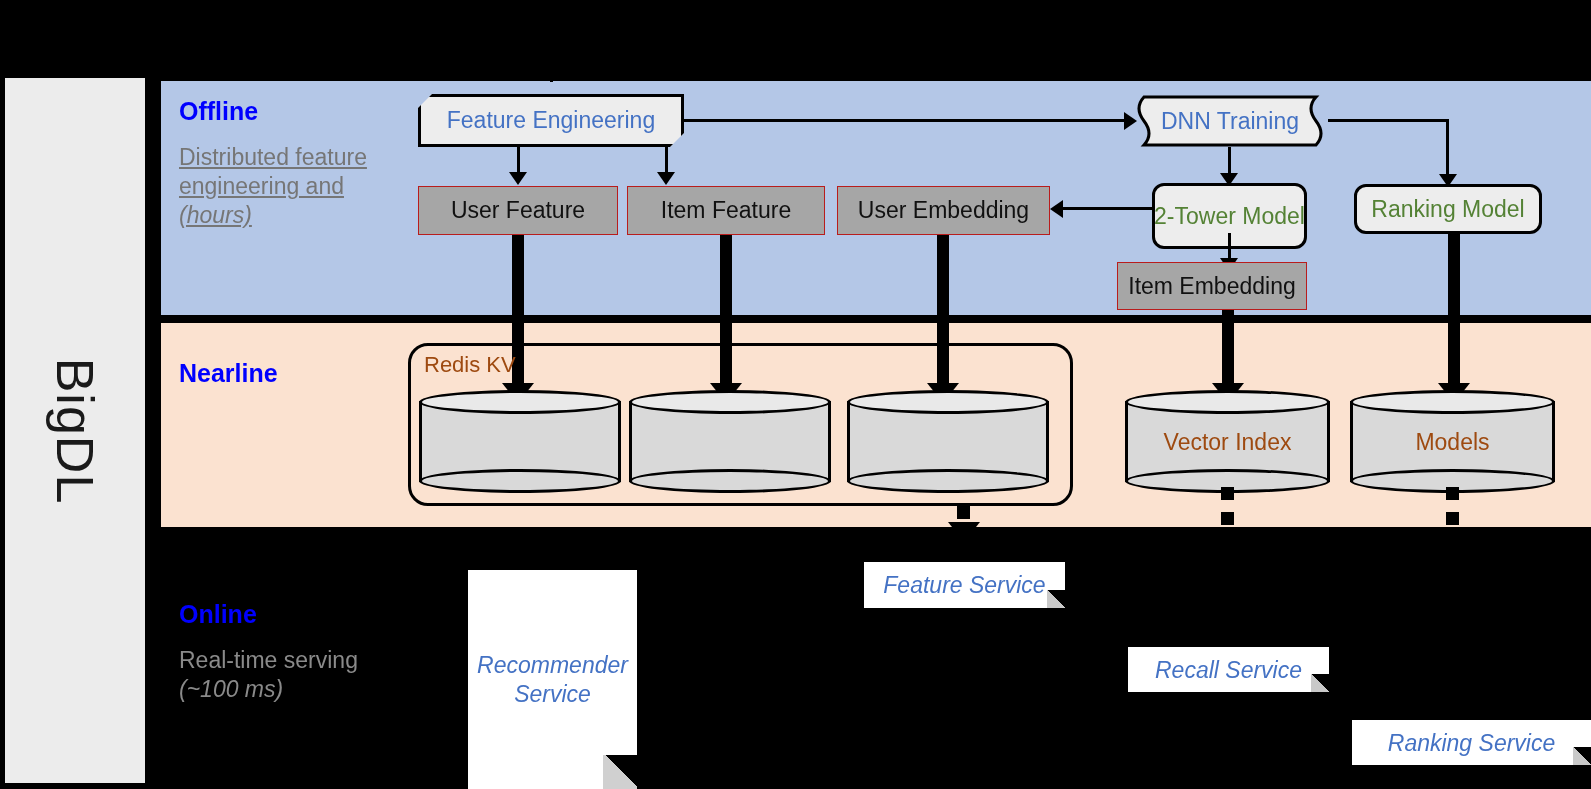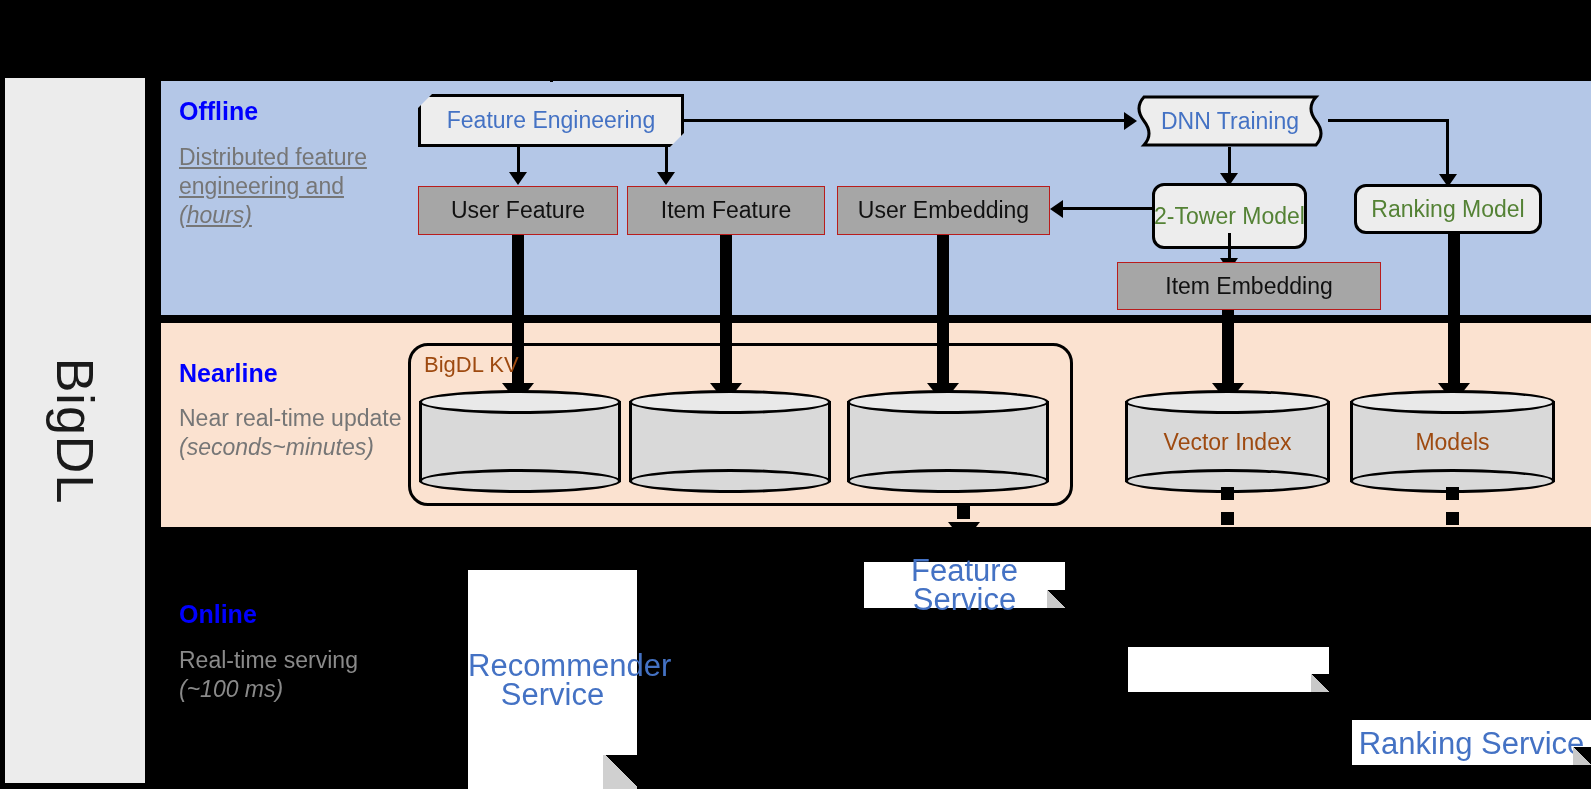--- a/index.html
+++ b/index.html
@@ -63,21 +63,21 @@
   .thin-v{width:3px;}
   .thin-h{height:3px;}
   .thick-v{width:12px;}
   .arrow-dn{position:absolute;width:0;height:0;border-left:9px solid transparent;border-right:9px solid transparent;border-top:13px solid #000;}
   .arrow-dn-big{position:absolute;width:0;height:0;border-left:16px solid transparent;border-right:16px solid transparent;border-top:20px solid #000;}
   .arrow-lf{position:absolute;width:0;height:0;border-top:9px solid transparent;border-bottom:9px solid transparent;border-right:13px solid #000;}
   .arrow-rt{position:absolute;width:0;height:0;border-top:9px solid transparent;border-bottom:9px solid transparent;border-left:13px solid #000;}
   .dash-sq{position:absolute;width:13px;height:13px;background:#000;}
 
   
-  .doc{position:absolute;background:#fff;font-size:31px;}
+  .doc{position:absolute;background:#fff;font-size:23px;font-style:italic;}
   .doc .lbl{position:absolute;left:0;right:0;top:50%;transform:translateY(-50%);text-align:center;color:#4472c4;line-height:29px;}
   .doc .fold{position:absolute;right:0;bottom:0;width:18px;height:18px;
      background:linear-gradient(225deg,#000 0 48%,#c9c9c9 48% 100%);}
   .doc-big .fold{width:34px;height:34px;background:linear-gradient(225deg,#000 0 46%,#d0d0d0 46% 100%);}
 </style>
 </head>
 <body>
 
 <div id="stage">
 
@@ -86,21 +86,20 @@
   <div class="band" id="online-band"></div>
 
   <div class="abs" id="sidebar">
     <span id="sidebar-label">BigDL</span>
   </div>
 
   <div class="band-title" style="left:179px;top:97px;">Offline</div>
   <div class="band-sub" style="left:179px;top:143px;text-decoration:underline;"><span>Distributed feature engineering and </span><i>(hours)</i></div>
 
   <div class="band-title" style="left:179px;top:359px;">Nearline</div>
-  <div class="band-sub" style="left:179px;top:404px;width:232px;"><span>Near real-time update </span><i>(seconds~minutes)</i></div>
 
   <div class="band-title" style="left:179px;top:600px;">Online</div>
   <div class="band-sub" style="left:179px;top:646px;width:180px;color:#8a8a8a;"><span>Real-time serving </span><i>(~100 ms)</i></div>
 
 
   <div class="ln thin-v" style="left:550px;top:62px;height:20px;"></div>
   <div class="arrow-dn-big" style="left:535px;top:62px;"></div>
 
   <div class="abs lt-box notched" style="left:418px;top:94px;width:266px;height:53px;">
     <span class="blue-txt">Feature Engineering</span>
@@ -144,41 +143,41 @@
   <div class="abs lt-box rounded" style="left:1354px;top:184px;width:188px;height:50px;">
     <span class="green-txt">Ranking Model</span>
   </div>
 
   <div class="ln thin-h" style="left:1063px;top:207px;width:90px;"></div>
   <div class="arrow-lf" style="left:1050px;top:200px;"></div>
 
   <div class="ln thin-v" style="left:1228px;top:233px;height:26px;"></div>
   <div class="arrow-dn" style="left:1220px;top:258px;"></div>
 
-  <div class="abs gray-box" style="left:1117px;top:262px;width:264px;height:48px;">
+  <div class="abs gray-box" style="left:1117px;top:262px;width:190px;height:48px;">
     <span>Item Embedding</span>
   </div>
 
   <div class="ln thick-v" style="left:512px;top:235px;height:155px;"></div>
   <div class="arrow-dn-big" style="left:502px;top:383px;"></div>
 
   <div class="ln thick-v" style="left:720px;top:235px;height:155px;"></div>
   <div class="arrow-dn-big" style="left:710px;top:383px;"></div>
 
   <div class="ln thick-v" style="left:937px;top:235px;height:155px;"></div>
   <div class="arrow-dn-big" style="left:927px;top:383px;"></div>
 
   <div class="ln thick-v" style="left:1222px;top:310px;height:80px;"></div>
   <div class="arrow-dn-big" style="left:1212px;top:383px;"></div>
 
   <div class="ln thick-v" style="left:1448px;top:234px;height:155px;"></div>
   <div class="arrow-dn-big" style="left:1438px;top:383px;"></div>
 
   <div class="abs" id="redis-box"></div>
-  <div id="redis-label">BigDL KV</div>
+  <div id="redis-label">Redis KV</div>
 
   <div class="cyl" style="left:419px;top:390px;width:202px;height:103px;">
     <div class="body"></div>
     <div class="bot"></div>
     <div class="top"></div>
     <div class="lbl"></div>
   </div>
   <div class="cyl" style="left:629px;top:390px;width:202px;height:103px;">
     <div class="body"></div>
     <div class="bot"></div>
@@ -217,20 +216,21 @@
     <div class="lbl">Recommender Service</div>
     <div class="fold"></div>
   </div>
 
   <div class="doc" style="left:864px;top:562px;width:201px;height:46px;">
     <div class="lbl">Feature Service</div>
     <div class="fold"></div>
   </div>
 
   <div class="doc" style="left:1128px;top:647px;width:201px;height:45px;">
+    <div class="lbl">Recall Service</div>
     <div class="fold"></div>
   </div>
 
   <div class="doc" style="left:1352px;top:720px;width:239px;height:45px;">
     <div class="lbl">Ranking Service</div>
     <div class="fold"></div>
   </div>
 
 </div>
 

